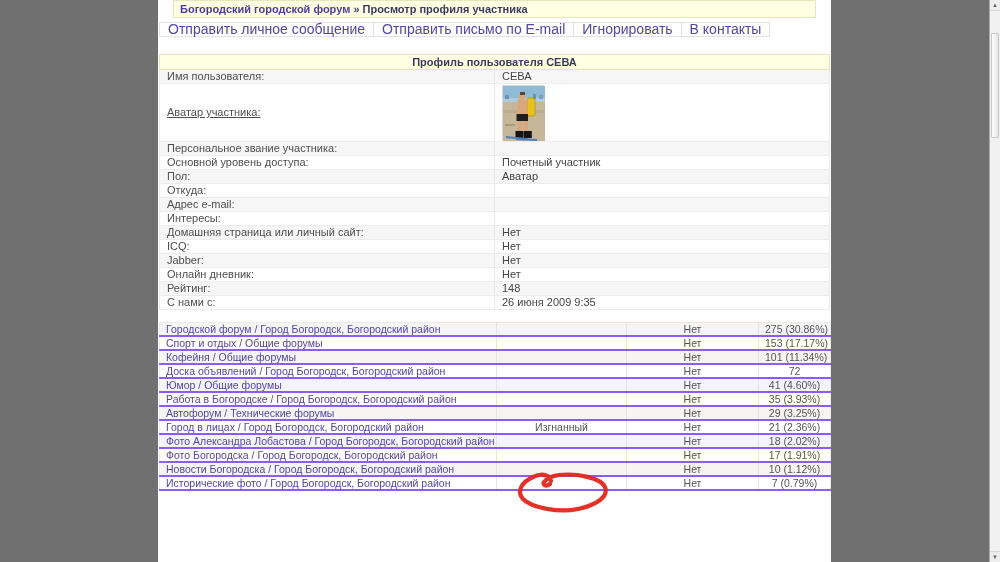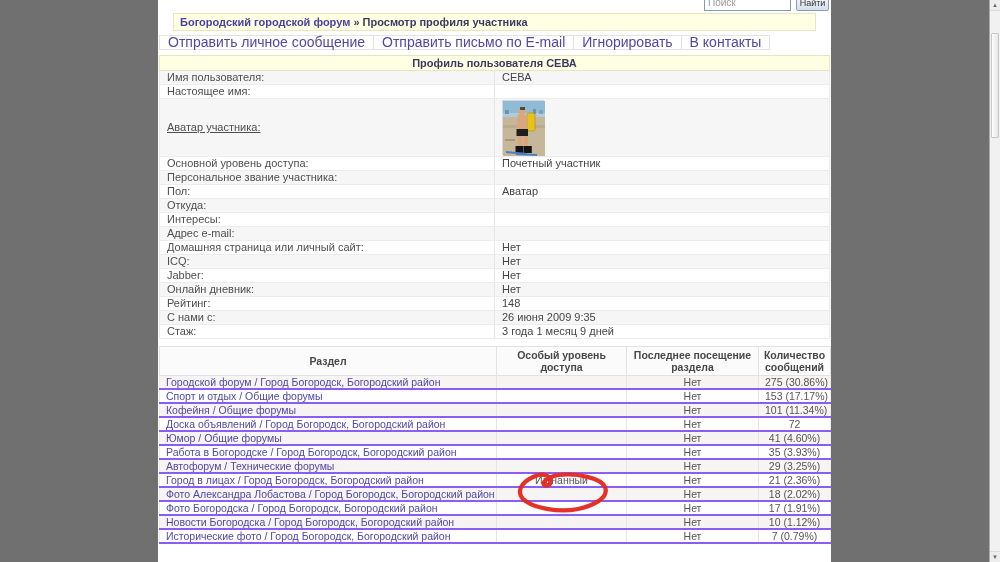--- a/index.html
+++ b/index.html
@@ -38,21 +38,21 @@
   .navbar {
     margin:4px 1px 5px 1px; display:inline-flex; background:#fff;
     border:1px solid #E3E3E3;
   }
   .nav-item {
     padding:1px 8px; border-right:1px solid #E3E3E3; font-size:14px;
     line-height:11px; color:#5247A3; text-decoration:none; white-space:nowrap;
   }
   .nav-item:last-child { border-right:none; }
   
-  table { border-collapse:collapse; table-layout:fixed; width:671px; margin:0 1px; }
+  table { border-collapse:collapse; table-layout:fixed; width:671px; margin:12px 1px; }
   .section-head {
     background:#FFFFE4; border:1px solid #E8E5C0; font-weight:bold;
     color:#3A3A60; padding:1px; font-size:11px; text-align:center;
     line-height:12px; height:15px;
   }
   
   .profile { font-size:11px; border:1px solid #EAEAEA; }
   .profile td {
     border-bottom:1px solid #ECECEC; padding:1px 7px; line-height:11px;
     height:14px; color:#4E4E4E; overflow:hidden; white-space:nowrap;
@@ -98,24 +98,20 @@
     position:absolute; top:33px; left:1px; width:8px; height:105px;
     background:linear-gradient(90deg,#FDFDFD,#E6E6E6); border:1px solid #C8C8C8;
     border-radius:1px;
   }
 </style>
 </head>
 <body>
 
 <div class="page">
 
-  <div class="topbar">
-    <input class="search-input" placeholder="Поиск" style="">
-    <button class="search-btn">Найти</button>
-  </div>
 
   <div class="titlebar">
     <a href="#">Богородский городской форум</a>
     <span>»</span>
     <span>Просмотр профиля участника</span>
   </div>
 
   <div class="navbar">
     <a href="#" class="nav-item">Отправить личное сообщение</a>
     <a href="#" class="nav-item">Отправить письмо по E-mail</a>
@@ -126,24 +122,20 @@
   <table class="profile">
     <thead>
       <tr>
           <th class="section-head" colspan="2">Профиль пользователя СЕВА</th>
         </tr>
     </thead>
     <tbody>
       <tr>
         <td>Имя пользователя:</td>
         <td class="value">СЕВА</td>
-      </tr>
-      <tr>
-        <td>Настоящее имя:</td>
-        <td class="value"></td>
       </tr>
       <tr>
         <td class="avatar-cell">Аватар участника:</td>
         <td class="value avatar-cell">
           <span class="avatar-box">
             <svg width="42" height="55" viewBox="0 0 42 55" xmlns="http://www.w3.org/2000/svg">
               <rect x="0" y="0" width="42" height="18" fill="#8FBBD7"></rect>
               <rect x="0" y="12" width="42" height="4" fill="#AFCBDD"></rect>
               <rect x="2" y="9" width="4" height="4" fill="#6E93AC"></rect>
               <rect x="30" y="8" width="3" height="5" fill="#6E93AC"></rect>
@@ -160,44 +152,44 @@
               <rect x="20.5" y="35" width="4.4" height="11" fill="#D9A77E"></rect>
               <rect x="12.5" y="45" width="8" height="7" fill="#141414"></rect>
               <rect x="20.8" y="45" width="8" height="7" fill="#141414"></rect>
               <polygon points="3,50 24,52 24,54 3,52" fill="#4A7FC0"></polygon>
               <polygon points="13,52 34,53 34,55 13,54" fill="#4A7FC0"></polygon>
             </svg>
           </span>
         </td>
       </tr>
       <tr>
+        <td>Персональное звание участника:</td>
+        <td class="value"></td>
+      </tr>
+      <tr>
         <td>Основной уровень доступа:</td>
         <td class="value">Почетный участник</td>
       </tr>
       <tr>
-        <td>Персональное звание участника:</td>
-        <td class="value"></td>
-      </tr>
-      <tr>
         <td>Пол:</td>
         <td class="value">Аватар</td>
       </tr>
       <tr>
         <td>Откуда:</td>
         <td class="value"></td>
       </tr>
       <tr>
+        <td>Адрес e-mail:</td>
+        <td class="value"></td>
+      </tr>
+      <tr>
         <td>Интересы:</td>
         <td class="value"></td>
       </tr>
       <tr>
-        <td>Адрес e-mail:</td>
-        <td class="value"></td>
-      </tr>
-      <tr>
         <td>Домашняя страница или личный сайт:</td>
         <td class="value">Нет</td>
       </tr>
       <tr>
         <td>ICQ:</td>
         <td class="value">Нет</td>
       </tr>
       <tr>
         <td>Jabber:</td>
         <td class="value">Нет</td>
@@ -206,42 +198,32 @@
         <td>Онлайн дневник:</td>
         <td class="value">Нет</td>
       </tr>
       <tr>
         <td>Рейтинг:</td>
         <td class="value rating">148</td>
       </tr>
       <tr>
         <td>С нами с:</td>
         <td class="value">26 июня 2009 9:35</td>
-      </tr>
-      <tr>
-        <td>Стаж:</td>
-        <td class="value">3 года 1 месяц 9 дней</td>
       </tr>
     </tbody>
   </table>
 
   <table class="sections">
     <colgroup>
         <col style="width:337px">
         <col style="width:130px">
         <col style="width:132px">
         <col style="width:72px">
       </colgroup>
     <thead>
-      <tr>
-        <th class="colhead">Раздел</th>
-        <th class="colhead">Особый уровень доступа</th>
-        <th class="colhead">Последнее посещение раздела</th>
-        <th class="colhead">Количество сообщений</th>
-      </tr>
     </thead>
     <tbody>
       <tr>
         <td><a href="#">Городской форум / Город Богородск, Богородский район</a></td>
         <td class="c2"></td>
         <td class="c3">Нет</td>
         <td class="c4">275 (30.86%)</td>
       </tr>
       <tr>
         <td><a href="#">Спорт и отдых / Общие форумы</a></td>

